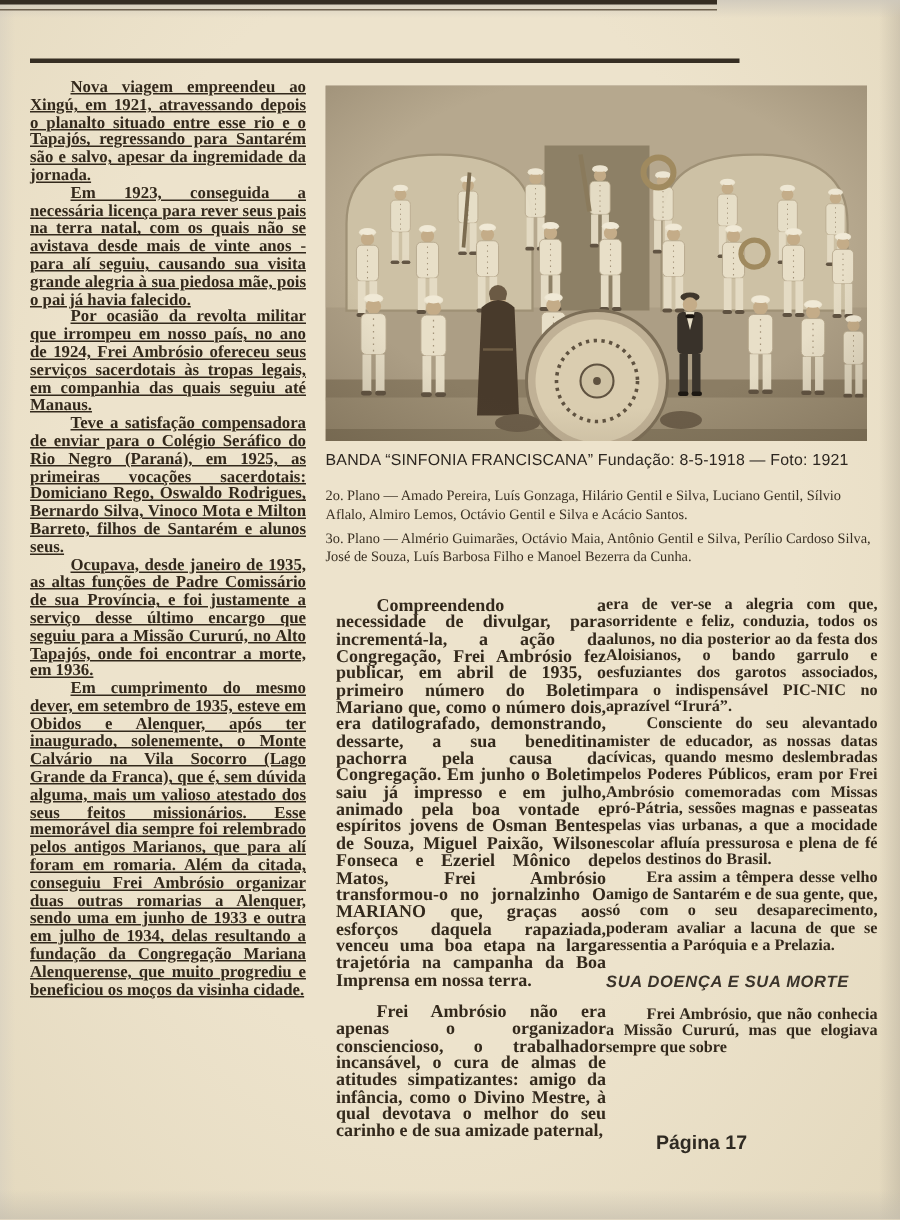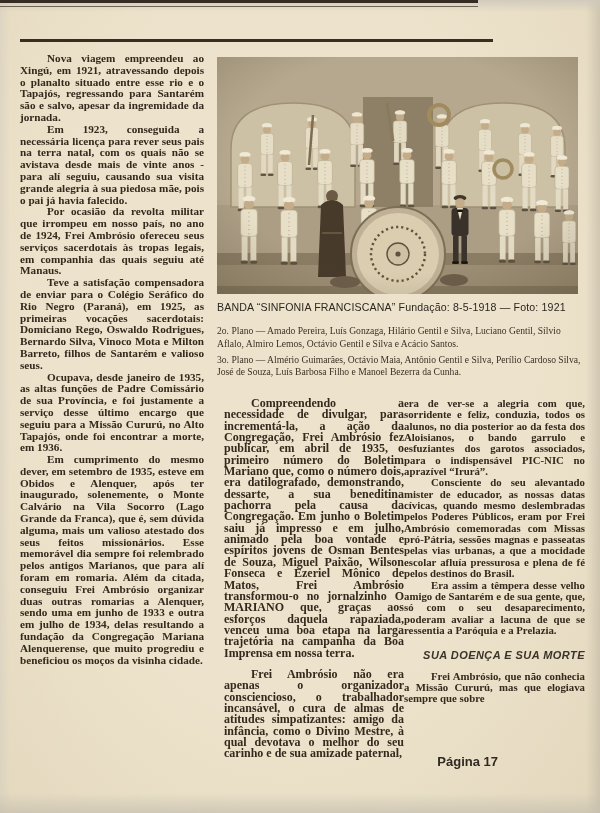--- a/index.html
+++ b/index.html
@@ -23,21 +23,21 @@
   .top-rule{left:20px;top:39px;width:473px;height:3px;background:#362e23;}
   .bottom-rule{left:20px;top:746px;width:478px;height:3px;background:transparent;
     border-top:3px solid #352d23;border-bottom:1px solid #6e6250;}
   .col{
     position:absolute;
     color:#33291c;
     font-weight:700;
     text-align:justify;
   }
   .col p{margin:0;padding:0;}
-  .left-col{left:20px;top:53px;width:184px;font-size:11.2px;line-height:11.8px;}
+  .left-col{left:20px;top:53px;width:184px;font-size:11.2px;line-height:11.8px;text-decoration:underline;}
   .mid-col{left:224px;top:398px;width:180px;font-size:12px;line-height:11.35px;}
   .right-col{left:404px;top:398px;width:181px;font-size:10.8px;line-height:11.35px;}
   .p-indent{text-indent:27px;}
   .p-gap{margin-top:10px !important;}
   .photo{
     position:absolute;left:217px;top:57px;width:361px;height:237px;
     margin:0;overflow:hidden;background:#b0a28a;
     box-shadow:0 0 0 1px #a2937a inset;
   }
   .caption{
@@ -50,41 +50,41 @@
     position:absolute;left:217px;top:325px;width:366px;
     font-size:9.6px;line-height:12.6px;color:#3a3023;
     text-align:left;
   }
   .credits p{margin:0 0 3.5px 0;}
   .section-heading{
     margin:14px 0 9px 0;
     font-family:"Liberation Sans",sans-serif;
     font-style:italic;font-weight:600;
     font-size:11px;letter-spacing:.45px;
-    color:#3a332a;text-align:right;text-indent:0;
+    color:#3a332a;text-align:left;text-indent:0;
   }
   .page-number{
     position:absolute;left:394px;top:754px;width:104px;
     text-align:right;
     font-family:"Liberation Sans",sans-serif;
     font-weight:700;font-size:13px;color:#2f2a22;
   }
 </style>
 </head>
 <body>
 
 <div class="scan">
 
   <div class="rule top-rule"></div>
 
   <div class="col left-col">
     <p class="p-indent">Nova viagem empreendeu ao Xingú, em 1921, atravessando depois o planalto situado entre esse rio e o Tapajós, regressando para Santarém são e salvo, apesar da ingremidade da jornada.</p>
     <p class="p-indent">Em 1923, conseguida a necessária licença para rever seus pais na terra natal, com os quais não se avistava desde mais de vinte anos - para alí seguiu, causando sua visita grande alegria à sua piedosa mãe, pois o pai já havia falecido.</p>
     <p class="p-indent">Por ocasião da revolta militar que irrompeu em nosso país, no ano de 1924, Frei Ambrósio ofereceu seus serviços sacerdotais às tropas legais, em companhia das quais seguiu até Manaus.</p>
-    <p class="p-indent">Teve a satisfação compensadora de enviar para o Colégio Seráfico do Rio Negro (Paraná), em 1925, as primeiras vocações sacerdotais: Domiciano Rego, Oswaldo Rodrigues, Bernardo Silva, Vinoco Mota e Milton Barreto, filhos de Santarém e valioso seus.</p>
+    <p class="p-indent">Teve a satisfação compensadora de enviar para o Colégio Seráfico do Rio Negro (Paraná), em 1925, as primeiras vocações sacerdotais: Domiciano Rego, Oswaldo Rodrigues, Bernardo Silva, Vinoco Mota e Milton Barreto, filhos de Santarém e alunos seus.</p>
     <p class="p-indent">Ocupava, desde janeiro de 1935, as altas funções de Padre Comissário de sua Província, e foi justamente a serviço desse último encargo que seguiu para a Missão Cururú, no Alto Tapajós, onde foi encontrar a morte, em 1936.</p>
     <p class="p-indent">Em cumprimento do mesmo dever, em setembro de 1935, esteve em Obidos e Alenquer, após ter inaugurado, solenemente, o Monte Calvário na Vila Socorro (Lago Grande da Franca), que é, sem dúvida alguma, mais um valioso atestado dos seus feitos missionários. Esse memorável dia sempre foi relembrado pelos antigos Marianos, que para alí foram em romaria. Além da citada, conseguiu Frei Ambrósio organizar duas outras romarias a Alenquer, sendo uma em junho de 1933 e outra em julho de 1934, delas resultando a fundação da Congregação Mariana Alenquerense, que muito progrediu e beneficiou os moços da visinha cidade.</p>
   </div>
 
   <figure class="photo">
     <svg width="361" height="237" viewBox="0 0 361 237" xmlns="http://www.w3.org/2000/svg">
       <defs>
         <g id="bandsman">
           <ellipse cx="0" cy="-28.5" rx="6.2" ry="3.1" fill="#ece4cf"></ellipse>
           <circle cx="0" cy="-23.5" r="4.8" fill="#c4ac88"></circle>

